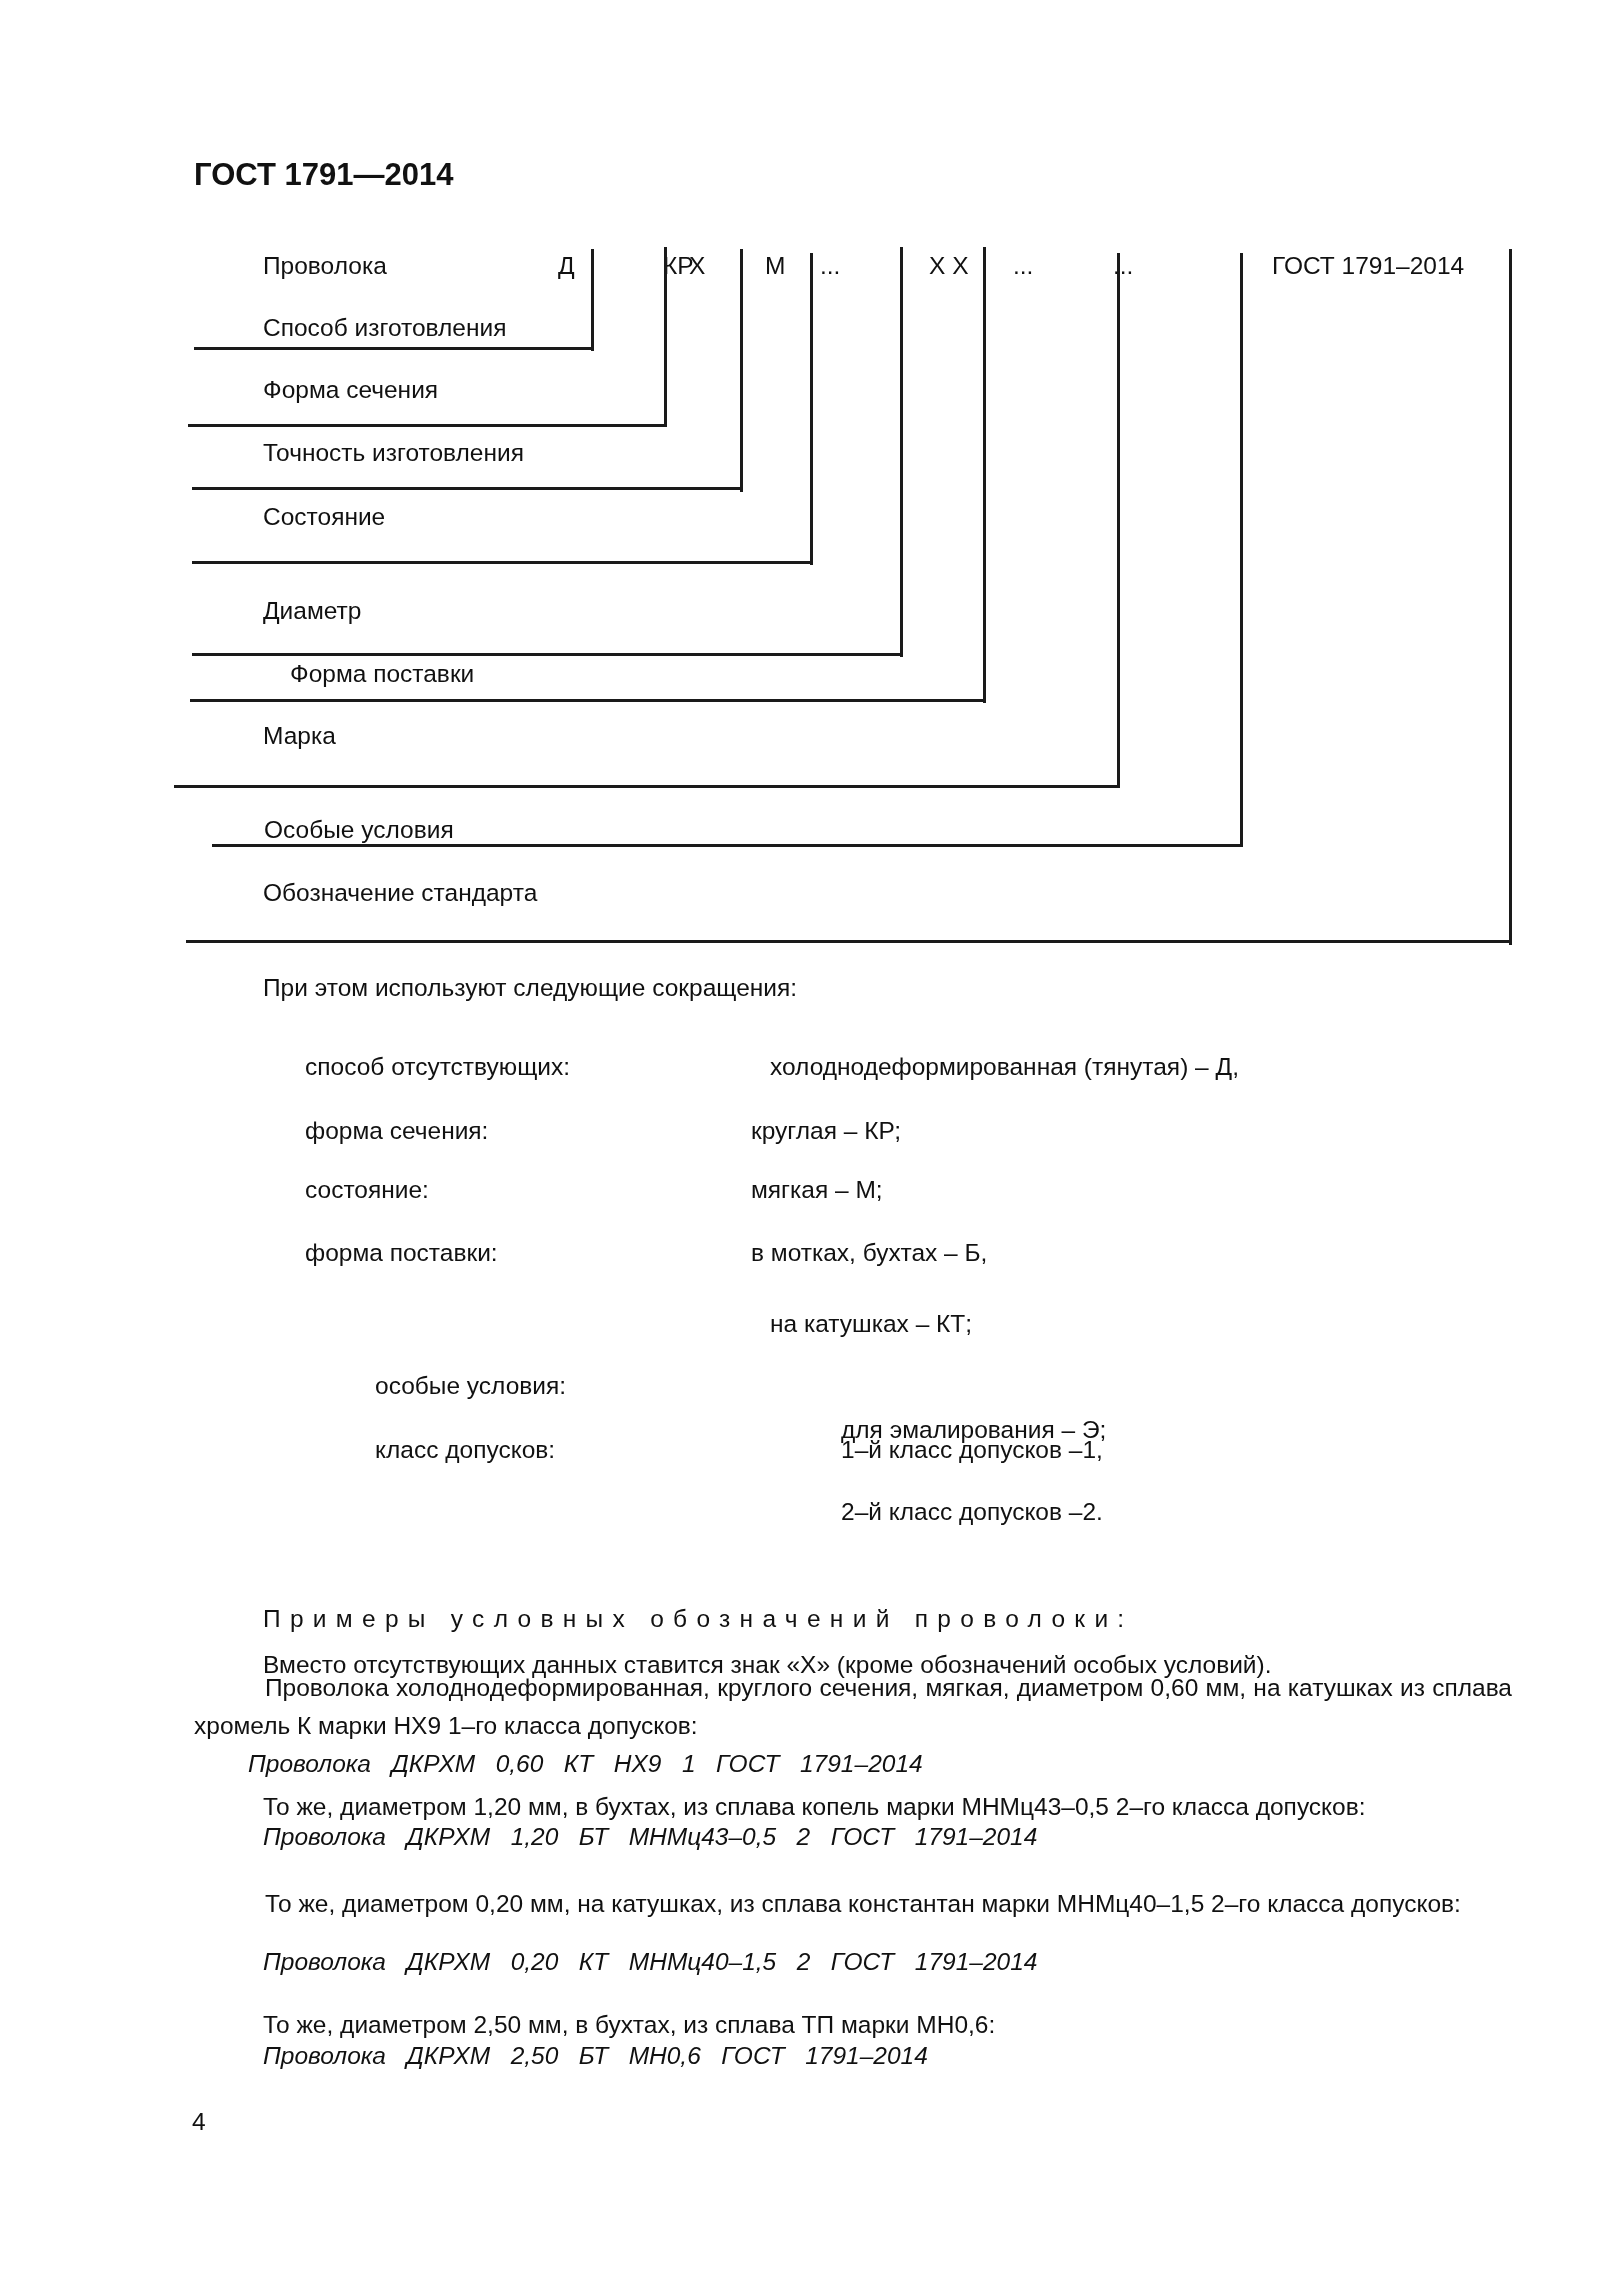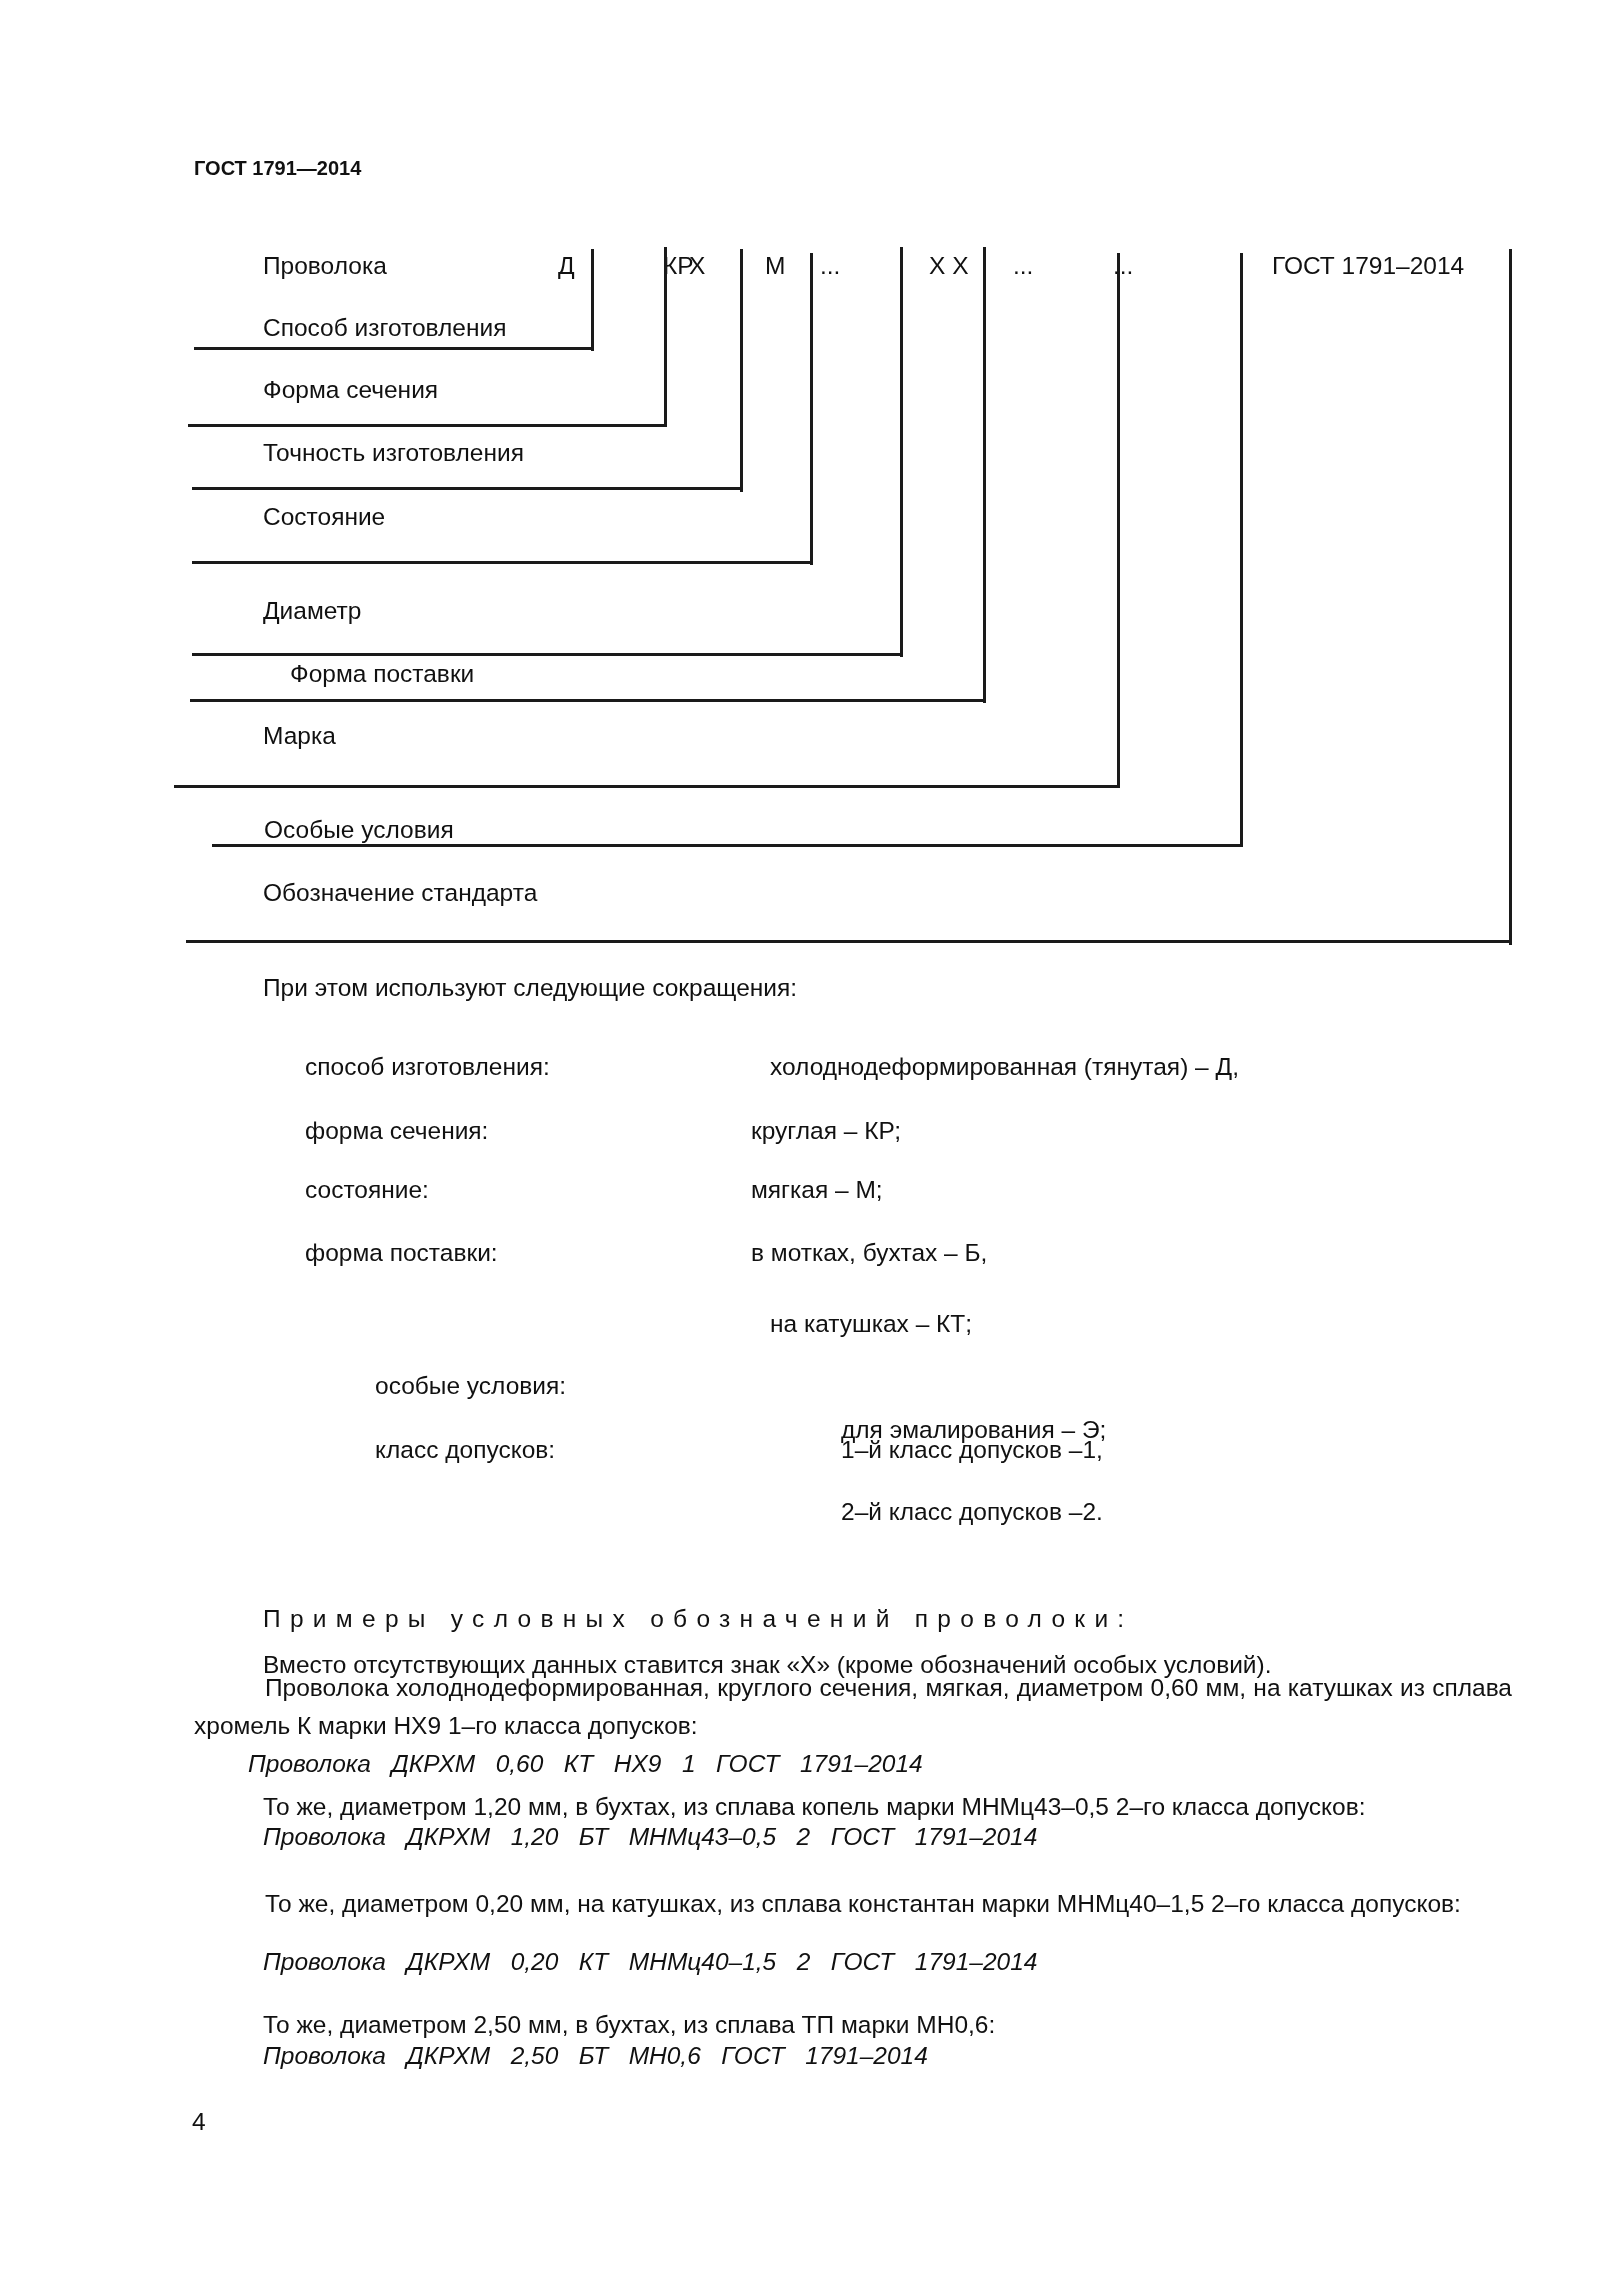--- a/index.html
+++ b/index.html
@@ -1,19 +1,19 @@
 <!DOCTYPE html>
 <html><head>
 <meta charset="utf-8">
 <style>
   html, body { margin:0; padding:0; background:#ffffff; }
   body { width:1620px; height:2293px; position:relative; overflow:hidden;
          font-family:"Liberation Sans", sans-serif; color:#111111; }
   .abs { position:absolute; white-space:nowrap; }
-  .hdr { font-weight:bold; font-size:20px; }
+  .hdr { font-weight:bold; font-size:31px; }
   .t { font-size:24.5px; line-height:29px; }
   .it { font-style:italic; }
   .sp { letter-spacing:9.3px; }
   .vl { position:absolute; width:2.9px; background:#1a1a1a; }
   .hl { position:absolute; height:2.9px; background:#1a1a1a; }
   .just { position:absolute; left:194px; width:1318px; font-size:24.5px; line-height:38px;
           text-align:justify; text-indent:71px; }
   .code { word-spacing:13.7px; }
 </style>
 </head>
@@ -68,21 +68,21 @@
   <div class="abs t" style="left:264px; top:815px;">Особые условия</div>
   <div class="hl" style="left:212px; top:844px; width:1031px;"></div>
 
   <div class="abs t" style="left:263px; top:878px;">Обозначение стандарта</div>
   <div class="hl" style="left:186px; top:940px; width:1326px;"></div>
 </div>
 
 <div>
   <div class="abs t" style="left:263px; top:973px;">При этом используют следующие сокращения:</div>
 
-  <div class="abs t" style="left:305px; top:1052px;">способ изготовления:</div>
+  <div class="abs t" style="left:305px; top:1052px;">способ отсутствующих:</div>
   <div class="abs t" style="left:770px; top:1052px;">холоднодеформированная (тянутая) – Д,</div>
 
   <div class="abs t" style="left:305px; top:1116px;">форма сечения:</div>
   <div class="abs t" style="left:751px; top:1116px;">круглая – КР;</div>
 
   <div class="abs t" style="left:305px; top:1175px;">состояние:</div>
   <div class="abs t" style="left:751px; top:1175px;">мягкая – М;</div>
 
   <div class="abs t" style="left:305px; top:1238px;">форма поставки:</div>
   <div class="abs t" style="left:751px; top:1238px;">в мотках, бухтах – Б,</div>

